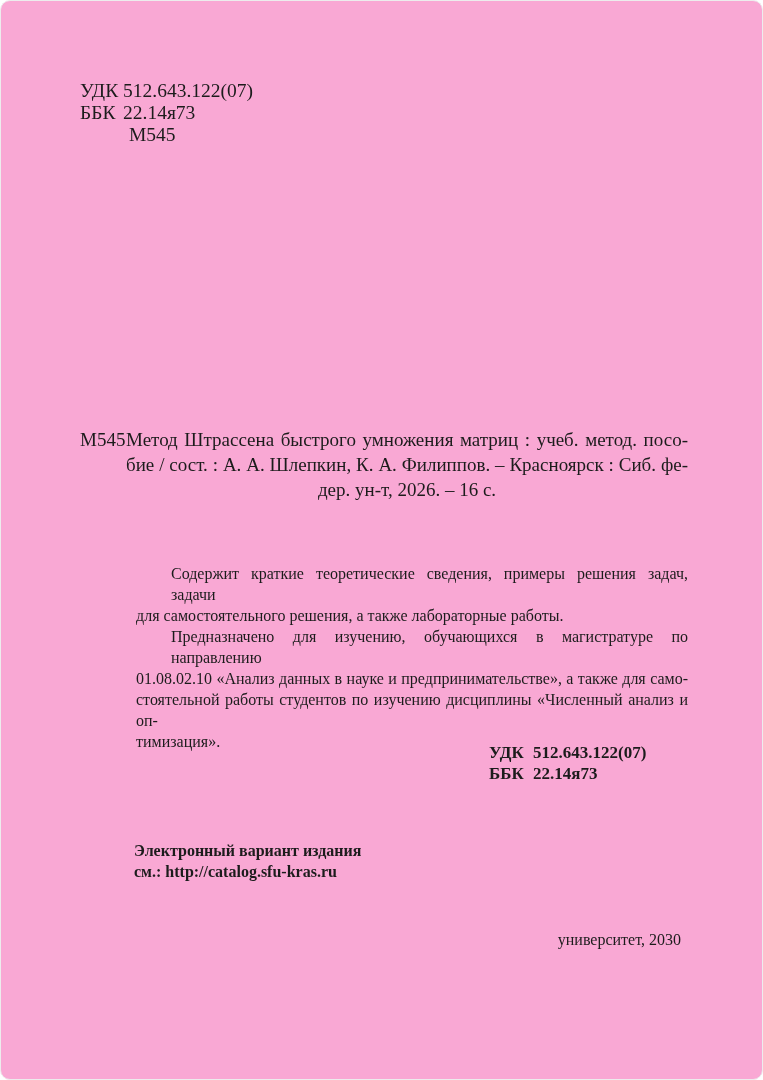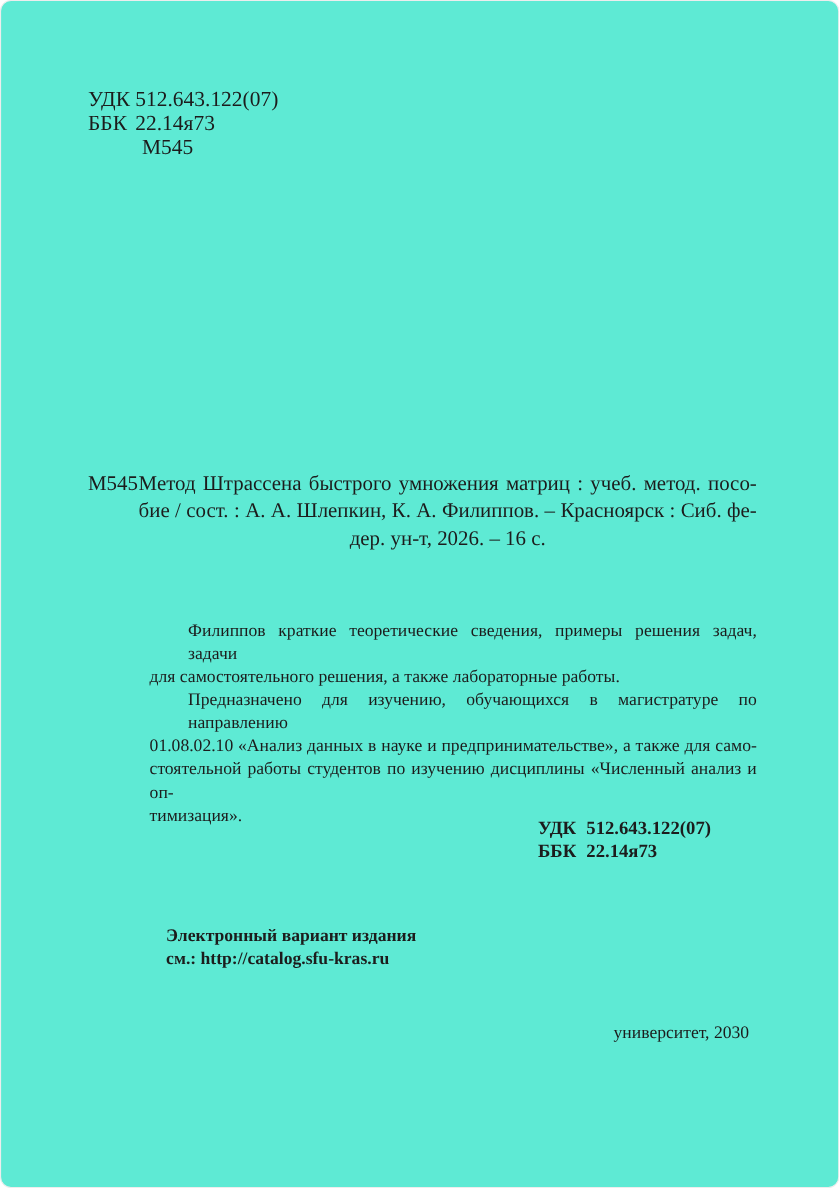--- a/index.html
+++ b/index.html
@@ -11,21 +11,21 @@
     width: 763px;
     height: 1080px;
     position: relative;
     font-family: "Liberation Serif", "DejaVu Serif", serif;
     color: #1c1c1c;
     overflow: hidden;
   }
   .page {
     position: absolute;
     inset: 0;
-    background: #5eead4;
+    background: #f9a8d4;
     border: 1px solid #ededed;
     border-radius: 10px;
     box-sizing: border-box;
   }
   .abs { position: absolute; }
 
   
   .top-codes {
     left: 79px; top: 79px;
     font-size: 19.5px;
@@ -70,21 +70,21 @@
     left: 488px; top: 741px;
     font-size: 17px;
     line-height: 21px;
     font-weight: bold;
     white-space: nowrap;
   }
   .bottom-codes .code-label { width: 44px; flex: 0 0 44px; }
 
   
   .e-edition {
-    left: 150px; top: 839px;
+    left: 133px; top: 839px;
     font-size: 16px;
     line-height: 21px;
     font-weight: bold;
     white-space: nowrap;
   }
 
   
   .copyright {
     left: 380px; top: 928px;
     width: 300px;
@@ -111,21 +111,21 @@
   </div>
 
   <div class="abs entry">
     <span class="entry-code">М545</span>
     <div class="entry-line just"><span class="bold">Метод Штрассена быстрого умножения матриц</span><span> : учеб. метод. посо-</span></div>
     <div class="entry-line just">бие / сост. : А. А. Шлепкин, К. А. Филиппов. – Красноярск : Сиб. фе-</div>
     <div class="entry-line">дер. ун-т, 2026. – 16 с.</div>
   </div>
 
   <div class="abs annotation">
-    <div class="just indent">Филиппов краткие теоретические сведения, примеры решения задач, задачи</div>
+    <div class="just indent">Содержит краткие теоретические сведения, примеры решения задач, задачи</div>
     <div>для самостоятельного решения, а также лабораторные работы.</div>
     <div class="just indent">Предназначено для изучению, обучающихся в магистратуре по направлению</div>
     <div class="just">01.08.02.10 «Анализ данных в науке и предпринимательстве», а также для само-</div>
     <div class="just">стоятельной работы студентов по изучению дисциплины «Численный анализ и оп-</div>
     <div>тимизация».</div>
   </div>
 
   <div class="abs bottom-codes">
     <div class="code-row">
       <span class="code-label">УДК</span>

